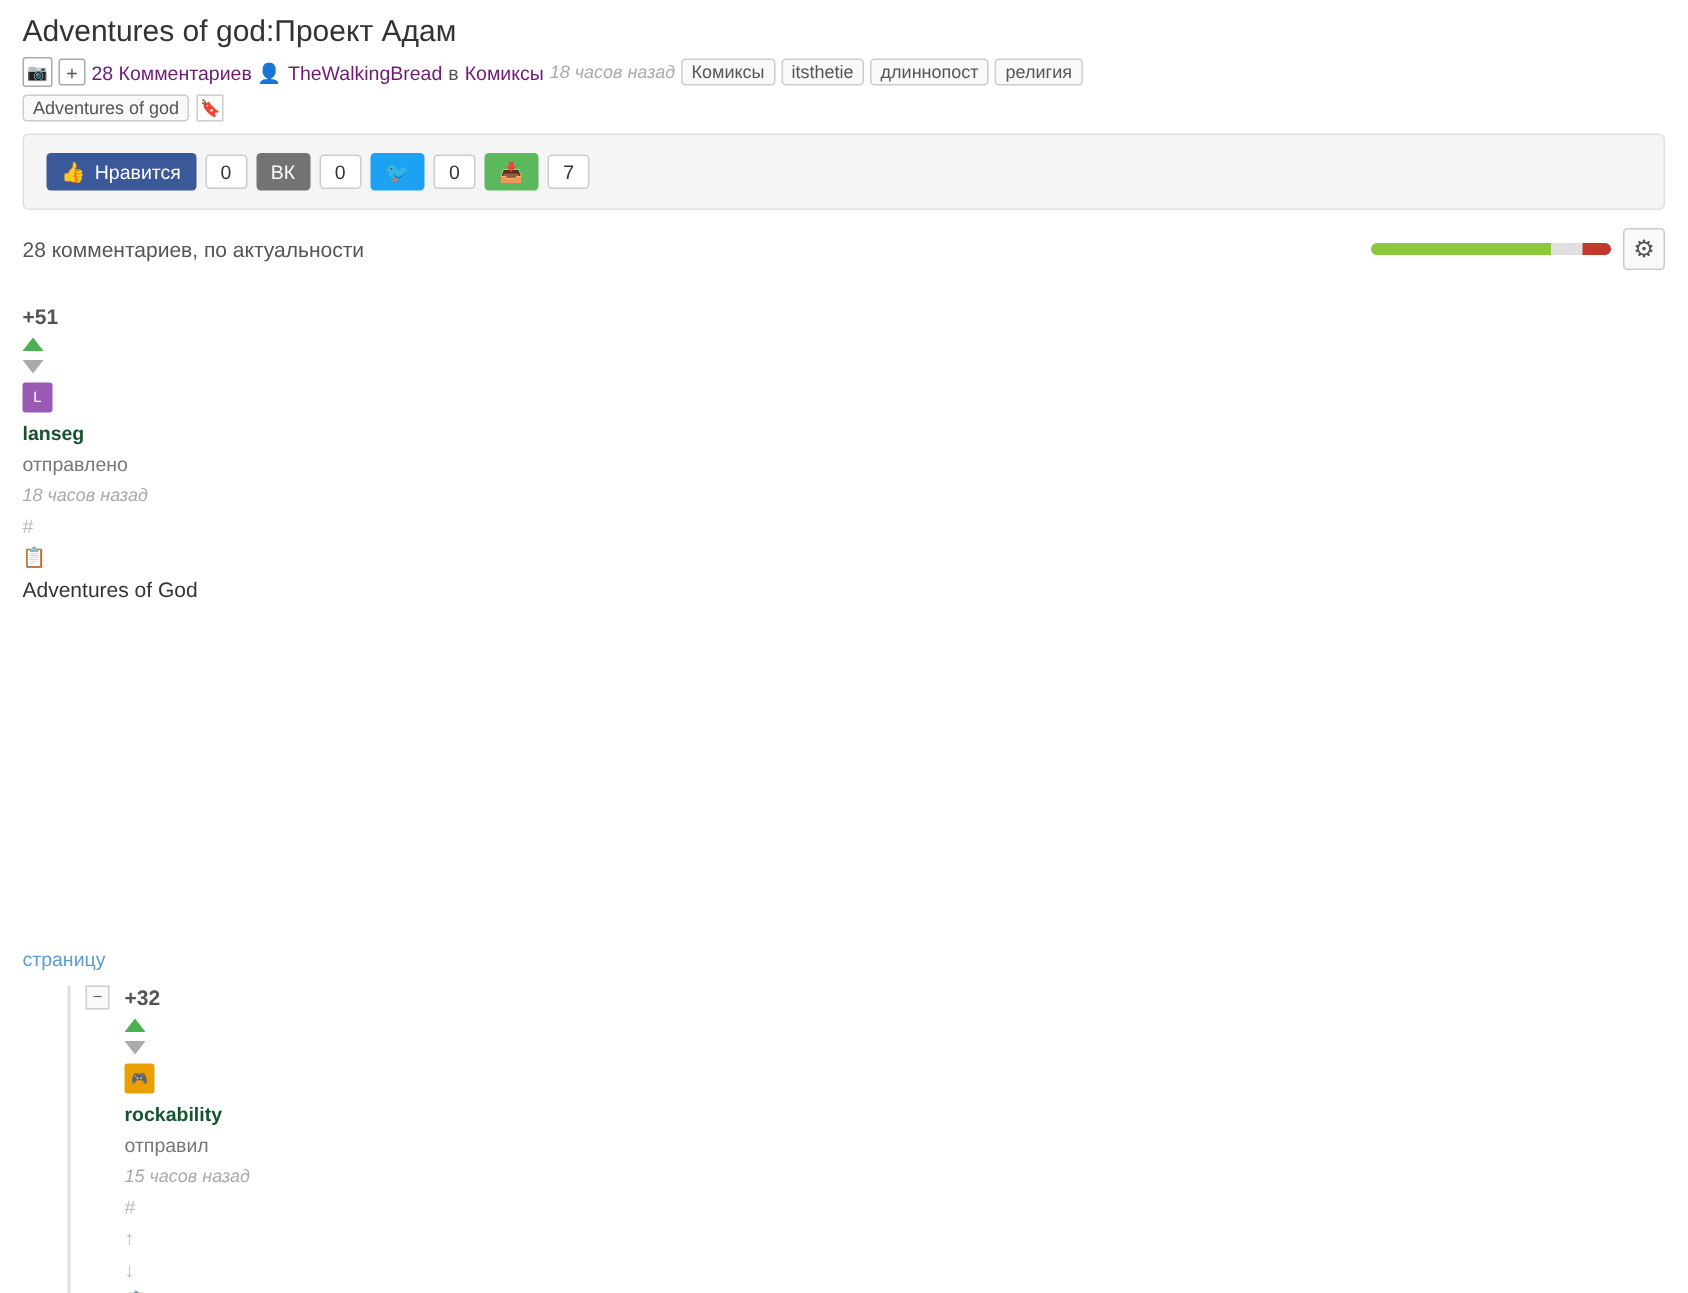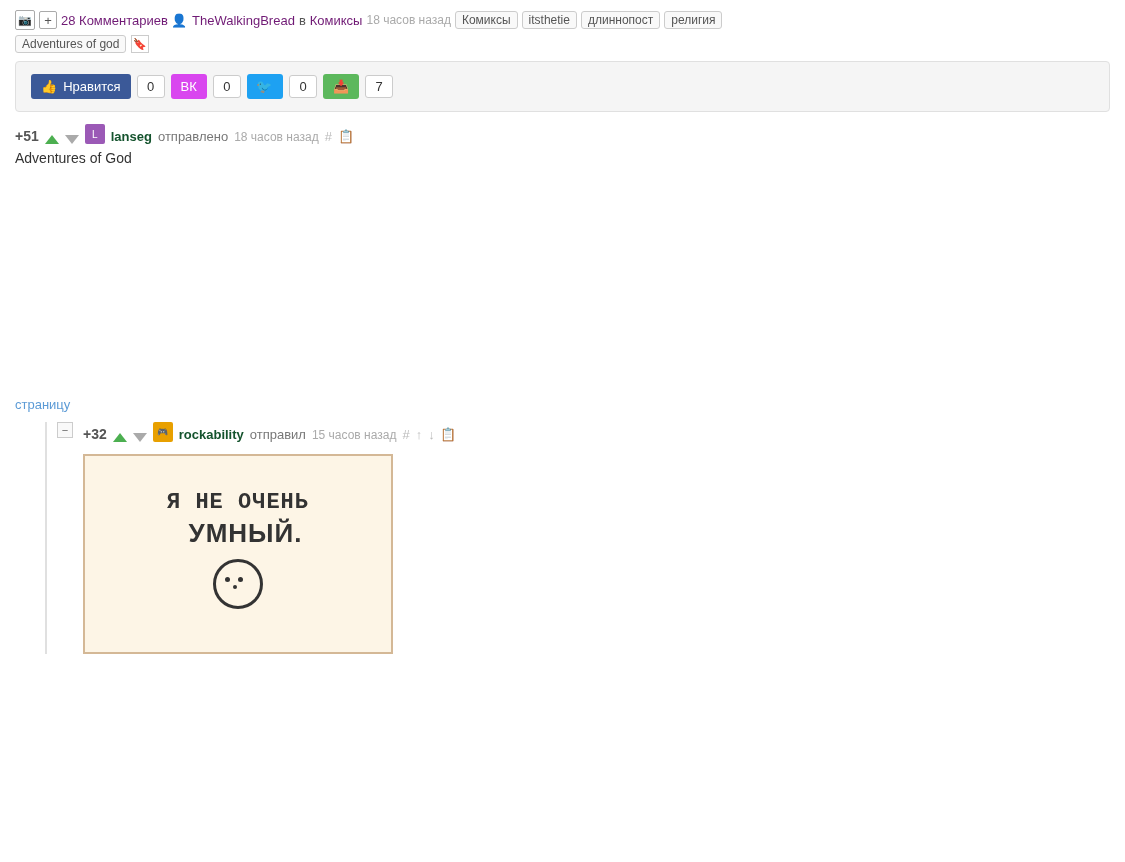--- a/index.html
+++ b/index.html
@@ -140,21 +140,21 @@
       border: none;
       border-radius: 3px;
       padding: 5px 10px;
       font-size: 13px;
       cursor: pointer;
     }
     .btn-vk {
       display: inline-flex;
       align-items: center;
       gap: 6px;
-      background: #d946ef;
+      background: #737373;
       color: #fff;
       border: none;
       border-radius: 3px;
       padding: 5px 10px;
       font-size: 13px;
       cursor: pointer;
     }
     .btn-twitter {
       display: inline-flex;
       align-items: center;
@@ -241,25 +241,26 @@
       font-size: 16px;
       color: #555;
     }
 
     
     .comment-item {
       margin-bottom: 20px;
     }
     .comment-meta {
       display: flex;
-      align-items: flex-end;
+      align-items: flex-start;
       gap: 6px;
       margin-bottom: 4px;
       font-size: 13px;
       color: #777;
+      flex-direction: column;
     }
     .comment-score {
       font-size: 14px;
       font-weight: bold;
       color: #555;
     }
     .comment-vote-up {
       display: inline-block;
       width: 0; height: 0;
       border-left: 7px solid transparent;
@@ -299,20 +300,21 @@
     }
     .comment-username {
       color: #14532d;
       text-decoration: none;
       font-weight: bold;
       cursor: pointer;
     }
     .comment-time {
       color: #aaa;
       font-size: 12px;
+      font-style: italic;
     }
     .comment-hash {
       color: #bbb;
       cursor: pointer;
     }
     .comment-action-icon {
       color: #bbb;
       cursor: pointer;
       font-size: 13px;
     }
@@ -409,20 +411,21 @@
   </style>
 </head>
 <body>
 
 <div class="page-container">
 
 
   <div class="main-content">
 
     <div class="post-header">
+      <h1 class="post-title">Adventures of god:Проект Адам</h1>
       <div class="post-meta">
         <span class="meta-icon">📷</span>
         <span class="meta-plus">+</span>
         <a class="meta-link">28 Комментариев</a>
         <span class="meta-separator">👤</span>
         <a class="meta-link">TheWalkingBread</a>
         <span>в</span>
         <a class="meta-link">Комиксы</a>
         <span class="comment-time">18 часов назад</span>
         <span class="tag-pill">Комиксы</span>
@@ -452,20 +455,30 @@
         <span>🐦</span>
       </button>
       <span class="count-badge">0</span>
 
       <button class="btn-save">
         <span>📥</span>
       </button>
       <span class="count-badge">7</span>
     </div>
 
+    <div class="comments-header">
+      <span class="comments-count-text">28 комментариев, по актуальности</span>
+      <div class="relevance-bar-container">
+        <div class="relevance-bar">
+          <div class="relevance-bar-fill"></div>
+          <div class="relevance-bar-accent"></div>
+        </div>
+        <div class="settings-icon-btn">⚙</div>
+      </div>
+    </div>
 
     <div class="comment-item">
       <div class="comment-meta">
         <span class="comment-score">+51</span>
         <span class="comment-vote-up"></span>
         <span class="comment-vote-down"></span>
         <span class="avatar-small">L</span>
         <a class="comment-username">lanseg</a>
         <span>отправлено</span>
         <span class="comment-time">18 часов назад</span>

